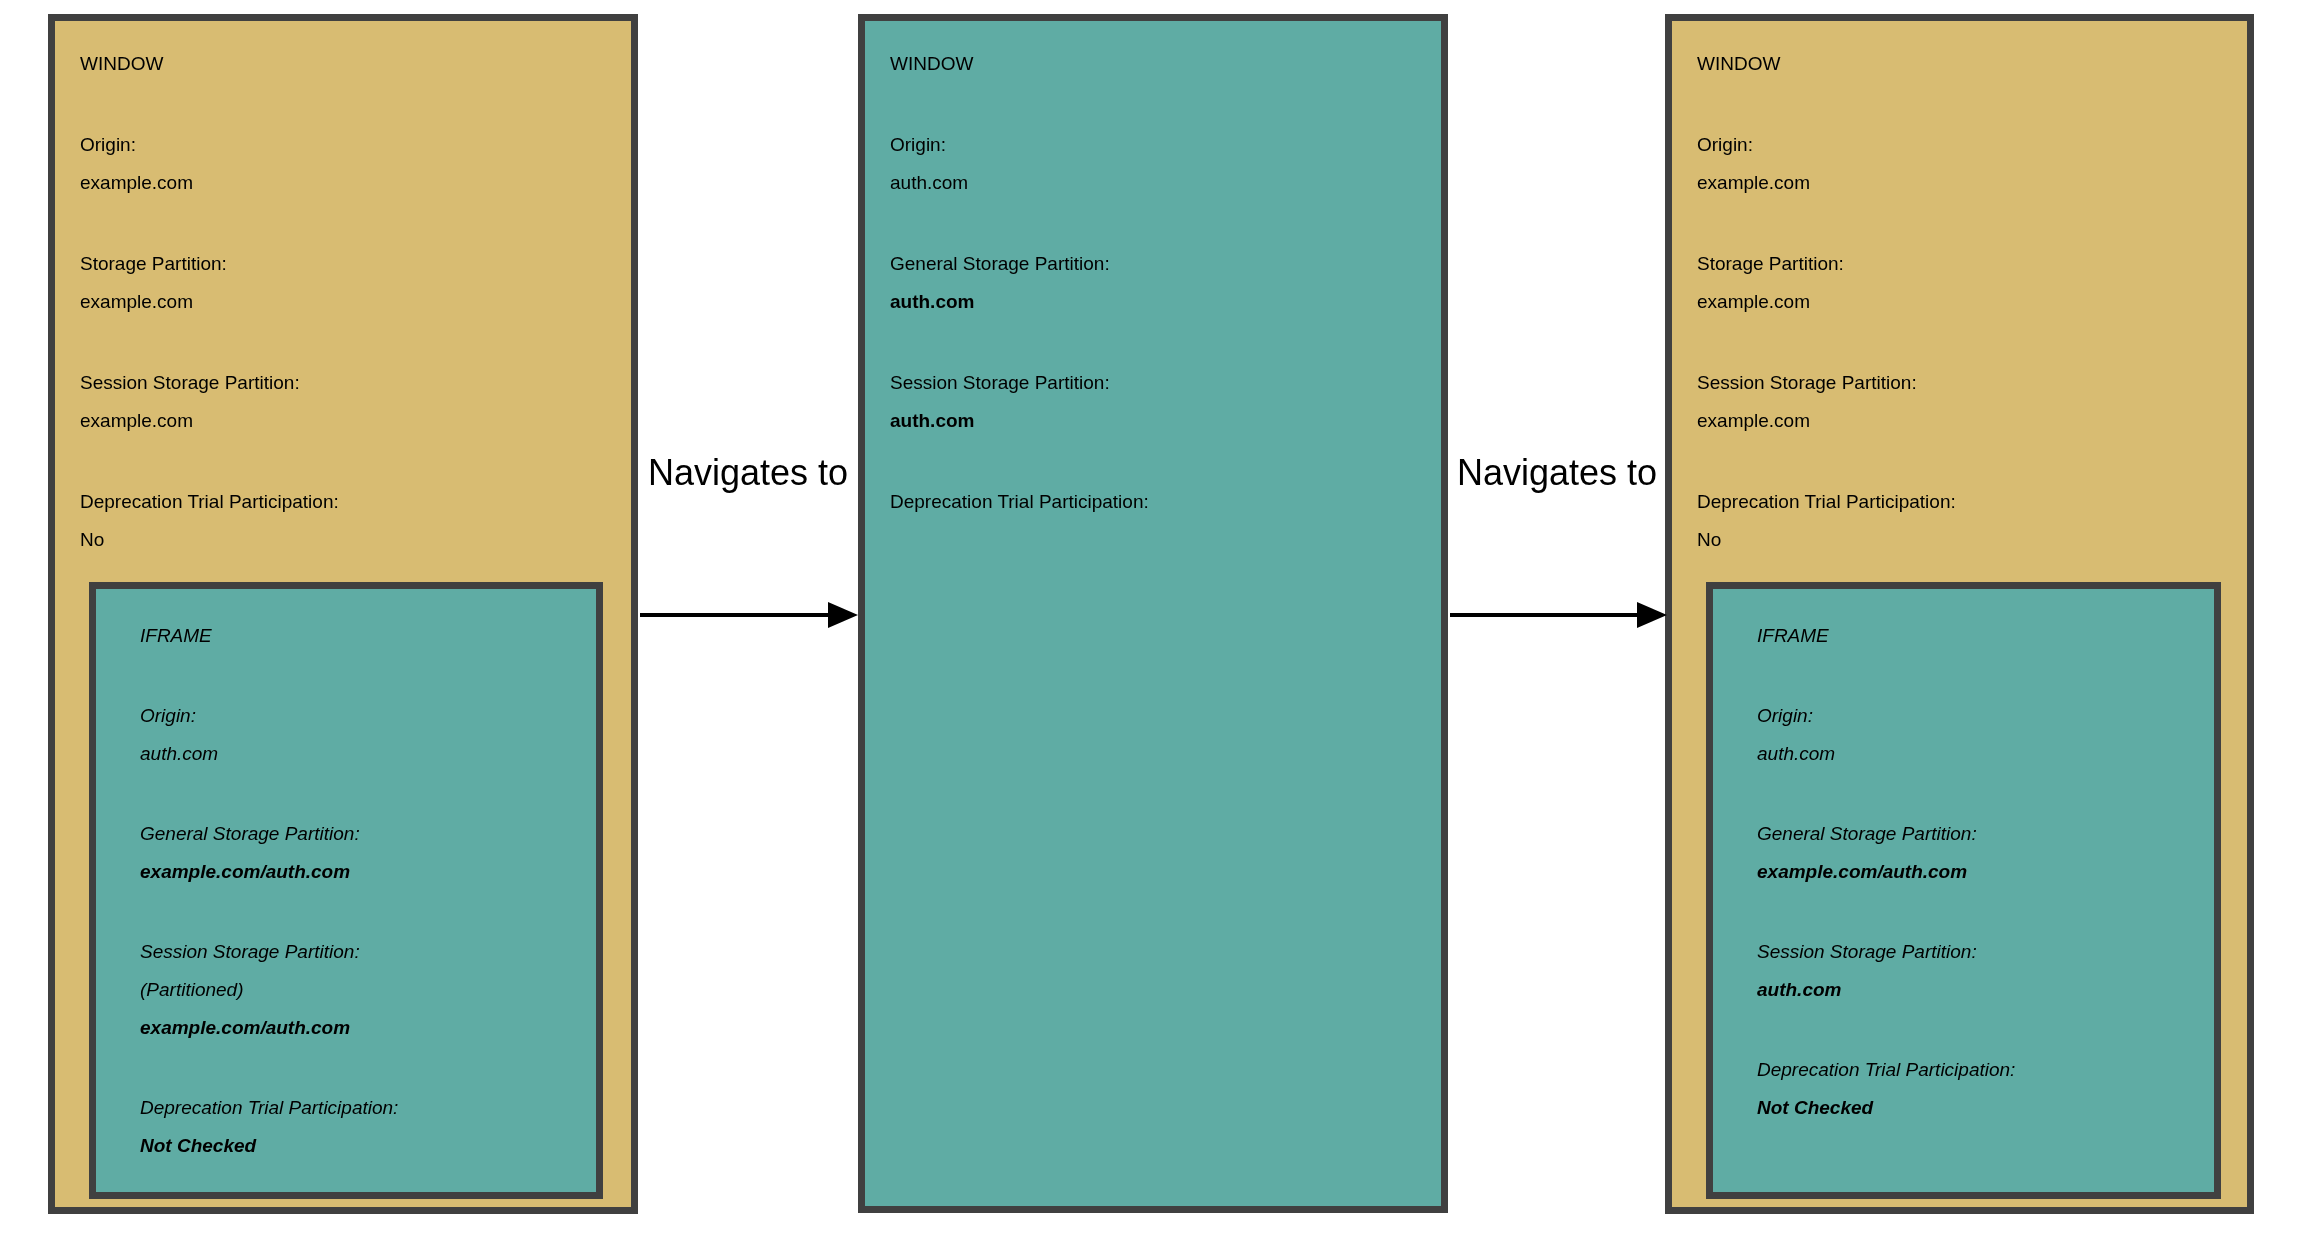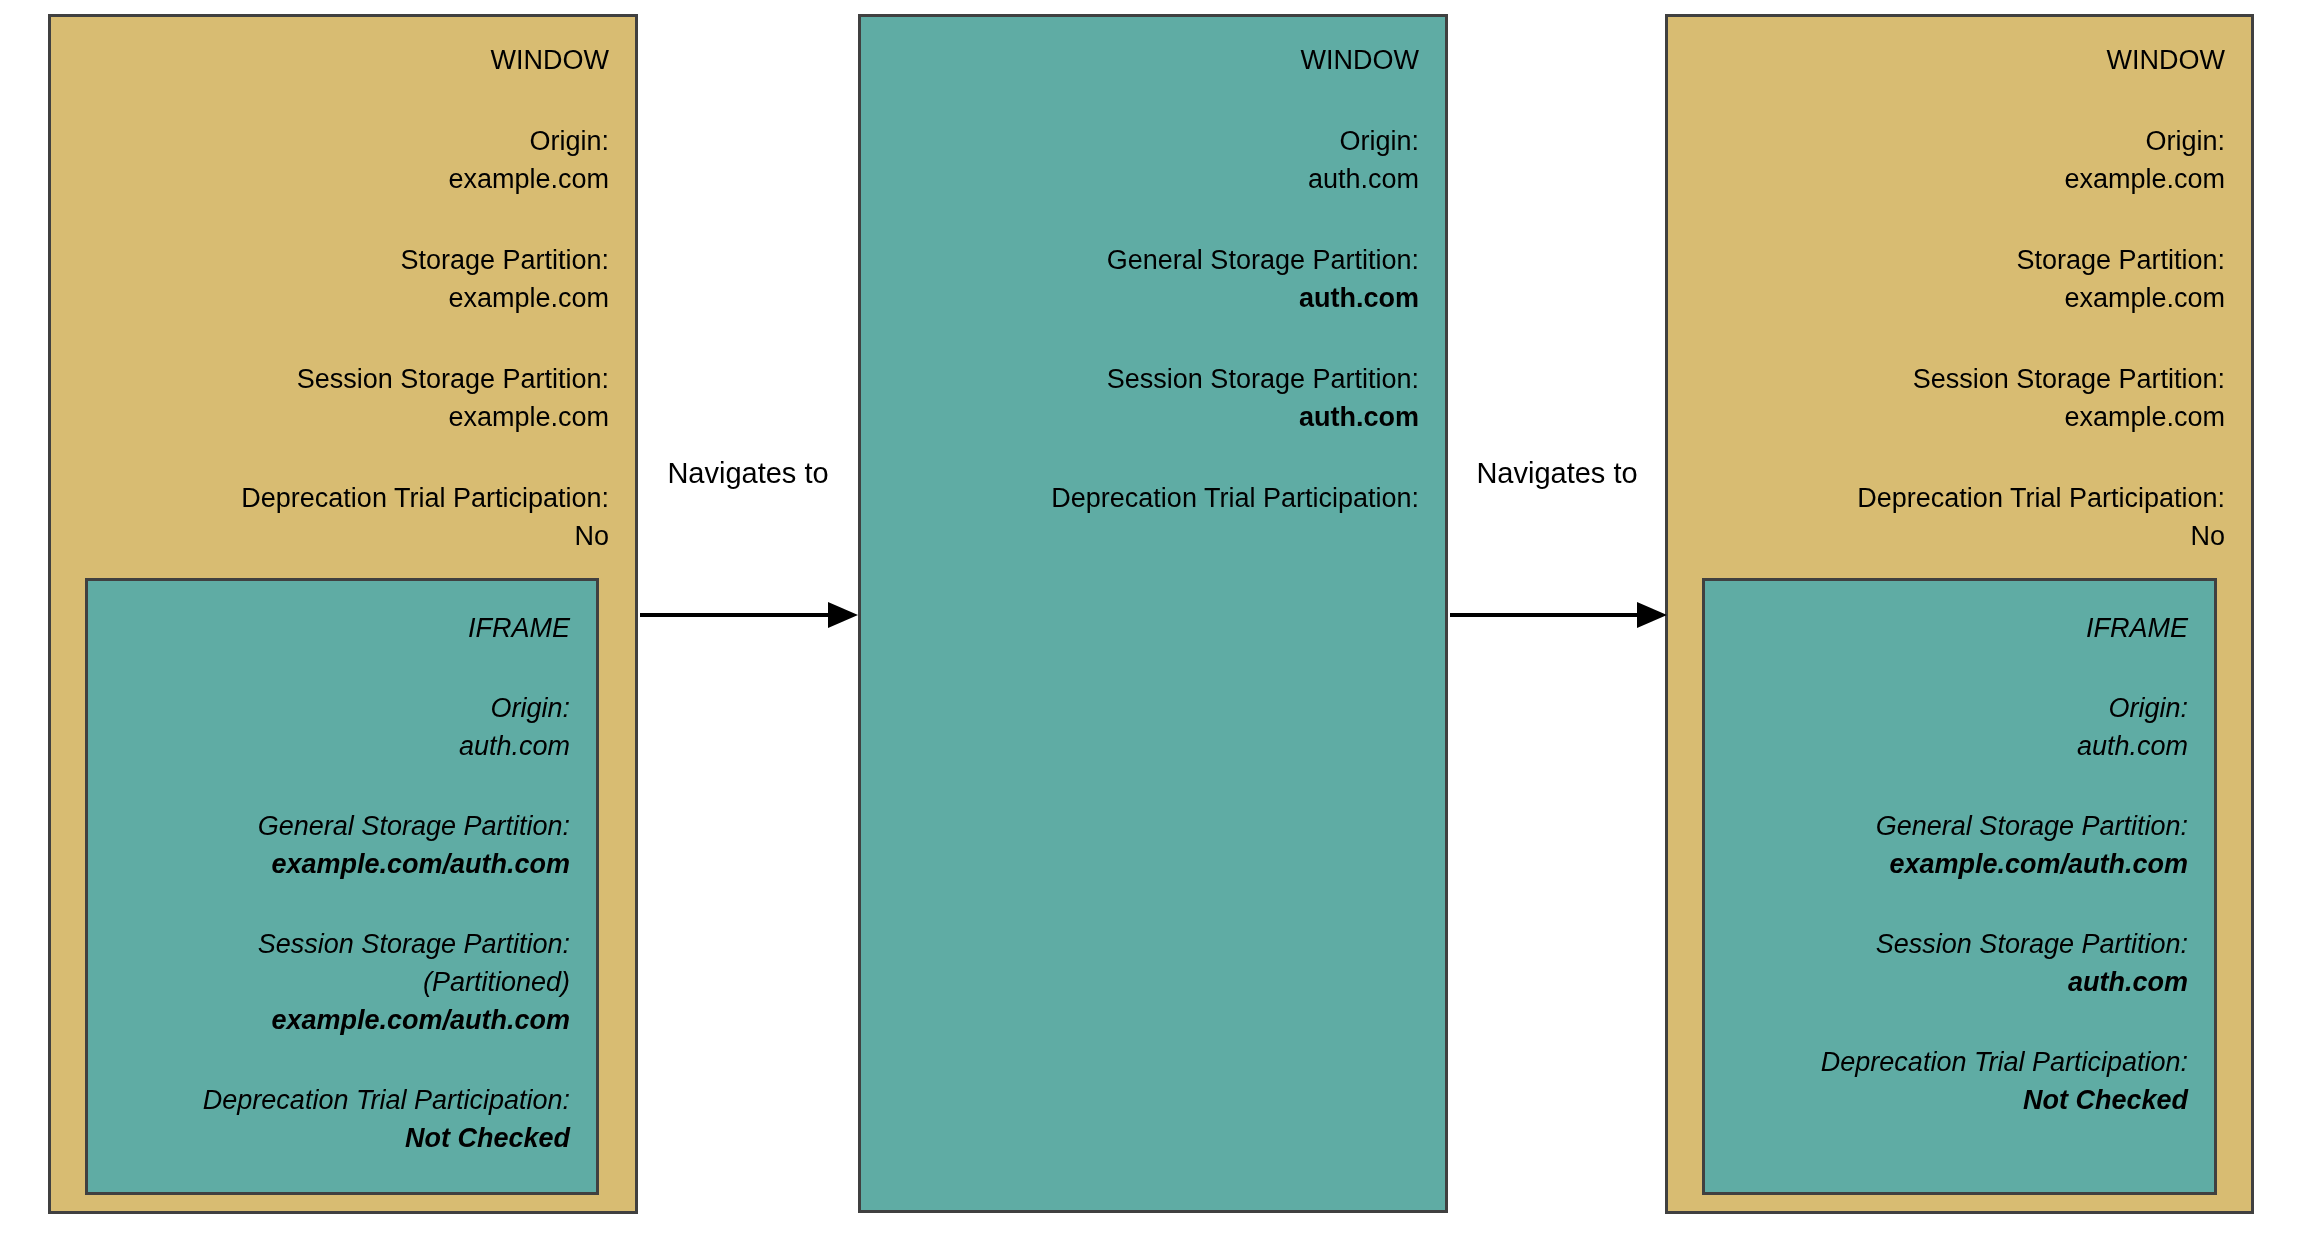--- a/index.html
+++ b/index.html
@@ -10,25 +10,24 @@
     width: 2306px;
     height: 1244px;
     background: #ffffff;
     position: relative;
     font-family: "Liberation Sans", "DejaVu Sans", sans-serif;
     color: #000000;
     overflow: hidden;
   }
   .box {
     position: absolute;
-    border: 3px solid #404040;
+    border: 7px solid #404040;
     box-sizing: border-box;
-    font-size: 27px;
+    font-size: 19px;
     line-height: 38px;
-    text-align: right;
   }
   .box.tan  { background: #D8BC72; }
   .box.teal { background: #5FACA4; }
   .box-inner {
     padding: 24px 26px 0 25px;
   }
   .iframe-box .box-inner {
     padding: 28px 26px 0 44px;
     font-style: italic;
   }
@@ -41,21 +40,21 @@
   .line { display: block; }
   .b { font-weight: bold; }
   .arrows {
     position: absolute;
     left: 0;
     top: 0;
     pointer-events: none;
   }
   .nav-label {
     position: absolute;
-    font-size: 29px;
+    font-size: 36px;
     line-height: 38px;
     text-align: center;
     white-space: nowrap;
   }
 </style>
 </head>
 <body>
 
 <div class="box tan" style="left:48px; top:14px; width:590px; height:1200px;">
   <div class="box-inner">

